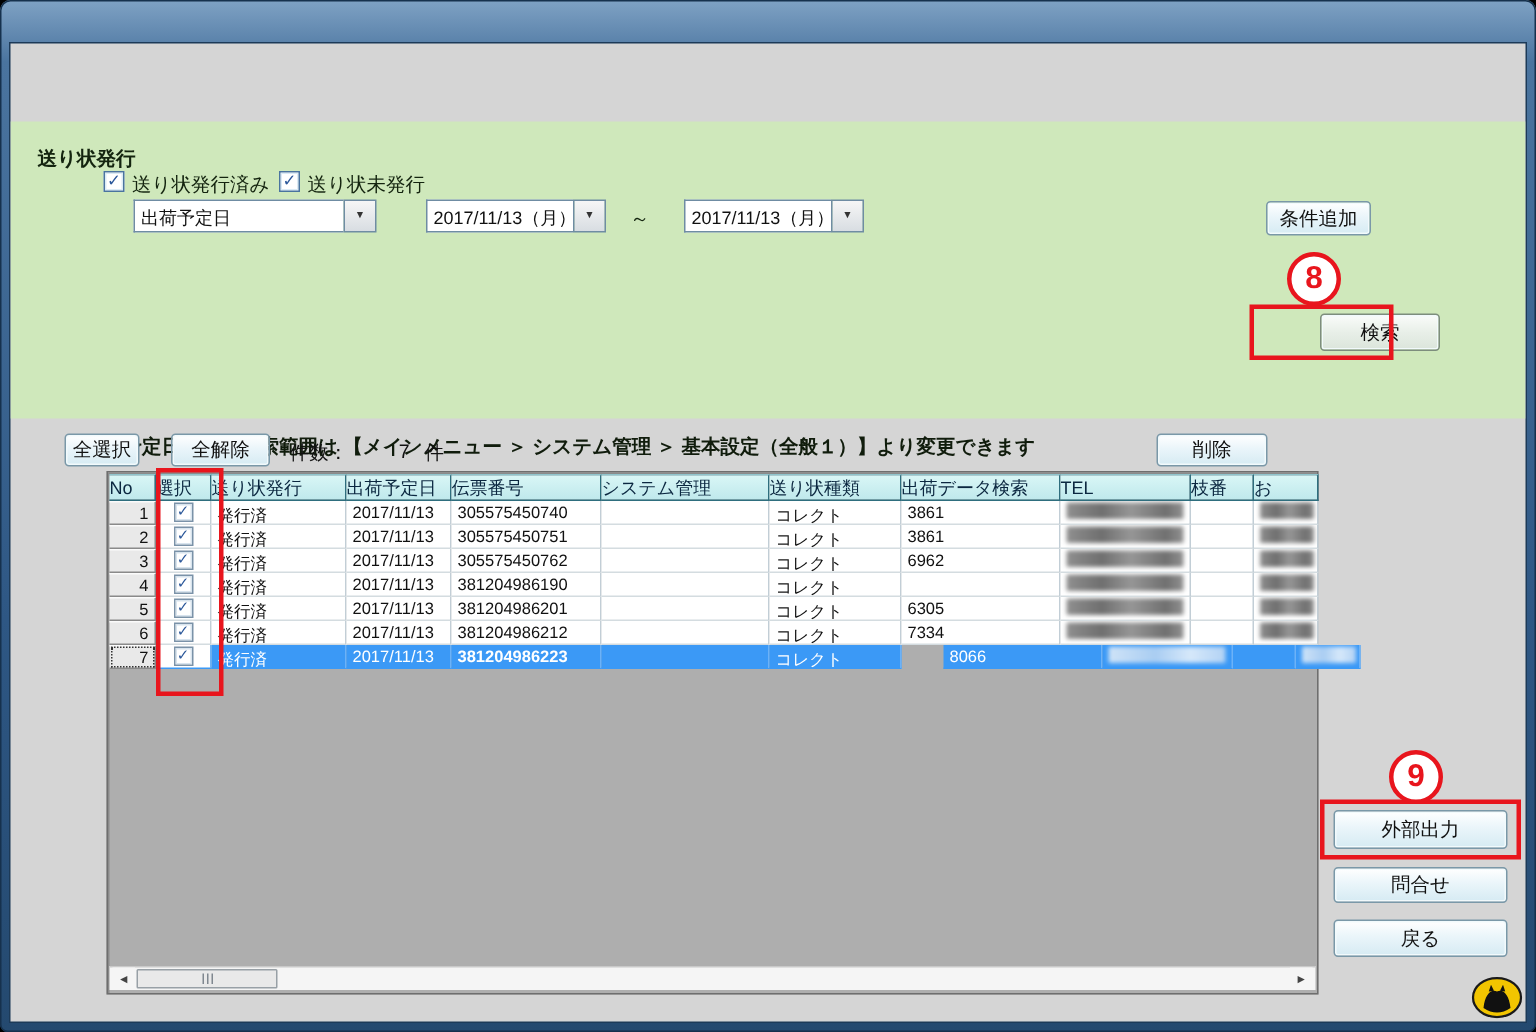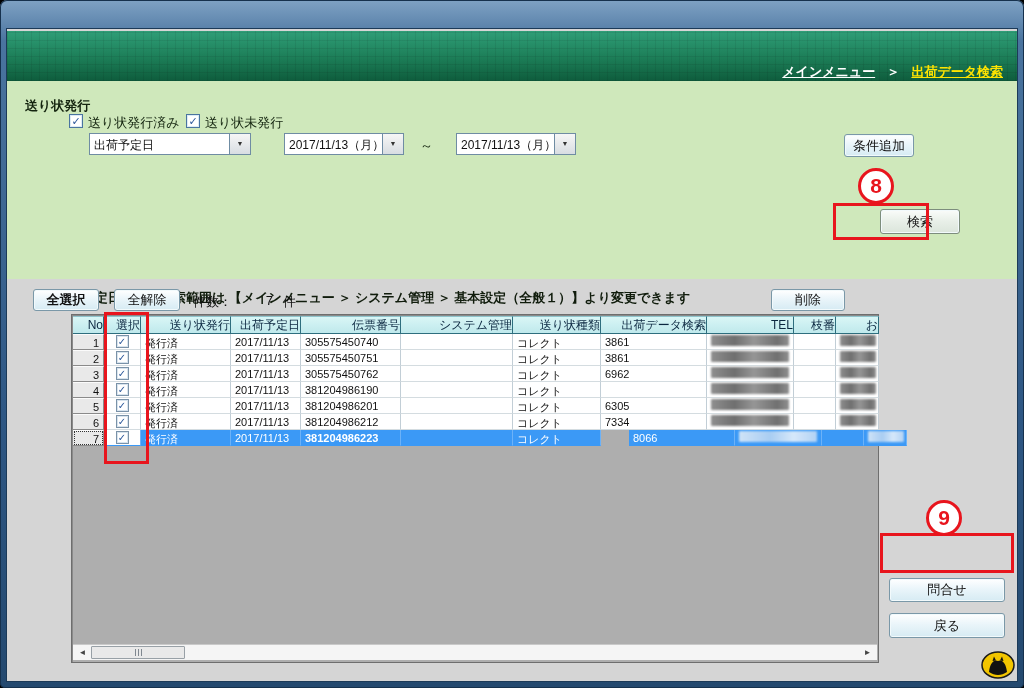--- a/index.html
+++ b/index.html
@@ -74,21 +74,21 @@
   .count-label, .count-unit, .count-value { position:absolute; font-size:13px; color:#111; }
   .count-value { width:26px; text-align:right; }
 
   
   .table-wrap { position:absolute; left:64px; top:285px; width:808px; height:349px;
     background:#aeaeae; border:1px solid #6e6e6e;
     box-shadow: inset 1px 1px 0 #8a8a8a; }
   .thead { position:absolute; left:1px; top:1px; display:flex; height:18px; }
   .th { height:18px; background:linear-gradient(#d9f6f6,#bfe9ec); border-right:1px solid #2e6e7e;
     border-top:1px solid #8fc4cc; border-bottom:1px solid #2e6e7e;
-    font-size:12px; color:#0b2740; text-align:right; line-height:17px;
+    font-size:12px; color:#0b2740; text-align:left; line-height:17px;
     overflow:hidden; white-space:nowrap; }
   .tbody { position:absolute; left:1px; top:19px; }
   .tr { display:flex; height:16px; }
   .no-cell { height:16px; background:#e9e9e9; border-right:1px solid #8a8a8a; border-bottom:1px solid #8a8a8a;
     border-top:1px solid #fbfbfb; font-size:11px; color:#111; text-align:right; padding:2px 4px 0 0; }
   .no-cell.focus { outline:1px dotted #333; outline-offset:-2px; }
   .td { height:16px; background:#fff; border-right:1px solid #c2ced6; border-bottom:1px solid #d4dcе0;
     border-bottom:1px solid #d4dce0; font-size:11px; color:#111; padding:2px 0 0 4px;
     overflow:hidden; white-space:nowrap; }
   .td.sel { display:flex; align-items:center; justify-content:center; padding:0; }
@@ -119,27 +119,20 @@
 </style>
 </head>
 <body>
 
 <div class="stage">
   <div class="frame"></div>
 
 
   <div class="content">
 
-    <div class="banner">
-      <div class="breadcrumb">
-        <span class="crumb-main">メインメニュー</span>
-        <span class="crumb-sep">＞</span>
-        <span class="crumb-cur">出荷データ検索</span>
-      </div>
-    </div>
 
     <div class="panel-green"></div>
     <div class="sec-title">送り状発行</div>
 
     <div class="cb-box" style="left:62px; top:85px;"><span>✓</span></div>
     <div class="cb-label" style="left:81px; top:85px;">送り状発行済み</div>
     <div class="cb-box" style="left:179px; top:85px;"><span>✓</span></div>
     <div class="cb-label" style="left:198px; top:85px;">送り状未発行</div>
 
     <div class="combo" style="left:82px; top:104px;">
@@ -156,21 +149,21 @@
       <div class="combo-btn">▼</div>
     </div>
     <div class="btn" style="left:837px; top:105px; width:70px; height:23px;">条件追加</div>
 
     <div class="num-circle" style="left:851px; top:139px;">8</div>
     <div class="red-rect" style="left:826px; top:174px; width:96px; height:37px;"></div>
     <div class="btn gray" style="left:833px; top:180px; width:80px; height:25px;margin-left:40px;">検索</div>
 
     <div class="note">※出荷予定日の初期検索範囲は 【メインメニュー ＞ システム管理 ＞ 基本設定（全般１）】より変更できます</div>
 
-    <div class="btn" style="left:26px; top:260px; width:66px; height:22px;font-weight:bold;">全選択</div>
+    <div class="btn" style="left:36px; top:260px; width:50px; height:22px;">全選択</div>
     <div class="btn" style="left:107px; top:260px; width:66px; height:22px;">全解除</div>
     <div class="count-label" style="left:186px; top:264px;">件数：</div>
     <div class="count-value" style="left:240px; top:264px;">7</div>
     <div class="count-unit" style="left:276px; top:264px;">件</div>
     <div class="btn" style="left:764px; top:260px; width:74px; height:22px;">削除</div>
 
     <div class="table-wrap">
       <div class="thead" id="thead">
           <div class="th" style="width: 31px;">No</div>
           <div class="th" style="width: 37px;">選択</div>
@@ -327,20 +320,21 @@
             <i></i>
           </div>
         <div class="hs-arrow right">►</div>
       </div>
     </div>
 
     <div class="red-rect" style="left:97px; top:283px; width:45px; height:152px;"></div>
 
     <div class="num-circle" style="left:919px; top:471px;">9</div>
     <div class="red-rect" style="left:873px; top:504px; width:134px; height:40px;"></div>
+    <div class="btn side-btn" style="left:882px; top:511px; width:116px; height:26px;">外部出力</div>
     <div class="btn side-btn" style="left:882px; top:549px; width:116px; height:24px;">問合せ</div>
     <div class="btn side-btn" style="left:882px; top:584px; width:116px; height:25px;">戻る</div>
 
     <div class="cat-logo">
       <svg width="34" height="28" viewBox="0 0 34 28">
         <ellipse cx="17" cy="14" rx="16" ry="13" fill="#f2c500" stroke="#1a1a1a" stroke-width="1.5"></ellipse>
         <path d="M8 21 C9 12 13 8 17 10 C21 8 25 12 26 21 C20 25 14 25 8 21 Z" fill="#111"></path>
         <path d="M11.5 10 L13 5.5 L15 9.5 Z" fill="#111"></path>
         <path d="M22.5 10 L21 5.5 L19 9.5 Z" fill="#111"></path>
       </svg>

